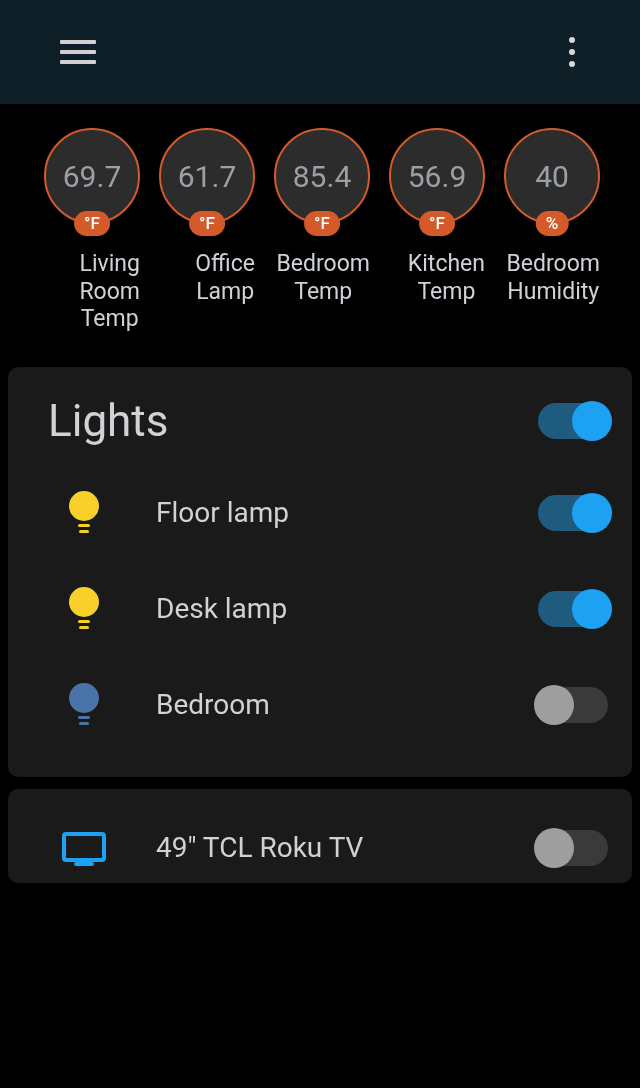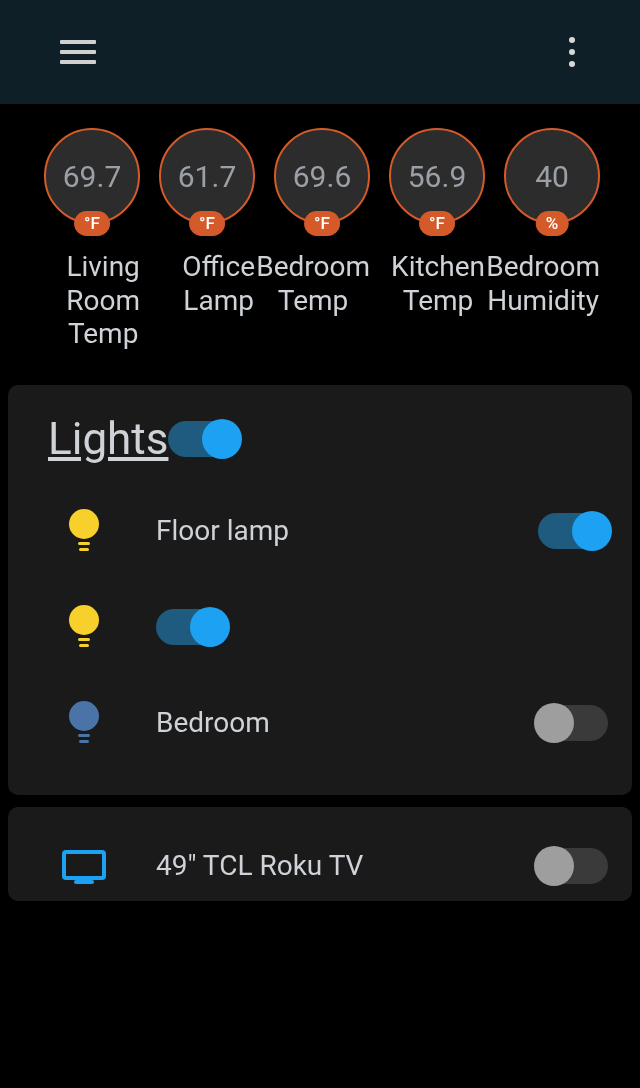--- a/index.html
+++ b/index.html
@@ -52,28 +52,28 @@
     position:absolute;
     bottom:-14px; left:50%; transform:translateX(-50%);
     background:#d45a2a;
     color:#fff;
     font-size:17px;
     font-weight:500;
     padding:4px 10px;
     border-radius:14px;
     line-height:1;
   }
-  .sensor-label { margin-top:26px; text-align:center; font-size:28px; line-height:1.2; color:#cfd3d8; white-space:pre-line; }
+  .sensor-label { margin-top:26px; text-align:center; font-size:23px; line-height:1.2; color:#cfd3d8; white-space:pre-line; }
   .card {
     background:#1a1a1a;
     margin: 12px 8px 0 8px;
     border-radius:10px;
     padding: 24px 24px 24px 16px;
   }
-  .card-header { display:flex; align-items:center; padding:4px 0 18px 24px;text-decoration:underline;}
+  .card-header { display:flex; align-items:center; justify-content:space-between; padding:4px 0 18px 24px;}
   .card-title { font-size:44px; color:#cfd3d8; font-weight:400;}
   .row { display:flex; align-items:center; height:96px;gap:12px; }
   .row-icon { width:120px; display:flex; align-items:center; justify-content:center; }
   .row-label { flex:1; font-size:28px; color:#cfd3d8; }
   .toggle {
     width:70px; height:36px; border-radius:18px;
     position:relative;
     cursor:pointer;
   }
   .toggle .track { position:absolute; inset:0; border-radius:18px; }
@@ -117,21 +117,21 @@
   <div class="sensor">
     <div class="ring">
       <span class="ring-value">61.7</span>
       <span class="unit-badge">°F</span>
     </div>
     <div class="sensor-label">Office
 Lamp</div>
   </div>
   <div class="sensor">
     <div class="ring">
-      <span class="ring-value">69.6</span>
+      <span class="ring-value">85.4</span>
       <span class="unit-badge">°F</span>
     </div>
     <div class="sensor-label">Bedroom
 Temp</div>
   </div>
   <div class="sensor">
     <div class="ring">
       <span class="ring-value">56.9</span>
       <span class="unit-badge">°F</span>
     </div>
@@ -174,20 +174,21 @@
 
 
   <div class="row">
     <div class="row-icon">
       <svg width="36" height="46" viewBox="0 0 36 46">
           <circle cx="18" cy="16" r="15" class="bulb-on"></circle>
           <rect x="12" y="34" width="12" height="3" rx="1.5" class="base-on"></rect>
           <rect x="13" y="40" width="10" height="3" rx="1.5" class="base-on"></rect>
         </svg>
     </div>
+    <div class="row-label">Desk lamp</div>
     <div class="toggle on">
         <div class="track"></div>
         <div class="knob"></div>
       </div>
   </div>
 
   <div class="row">
     <div class="row-icon">
       <svg width="36" height="46" viewBox="0 0 36 46">
           <circle cx="18" cy="16" r="15" class="bulb-off"></circle>

